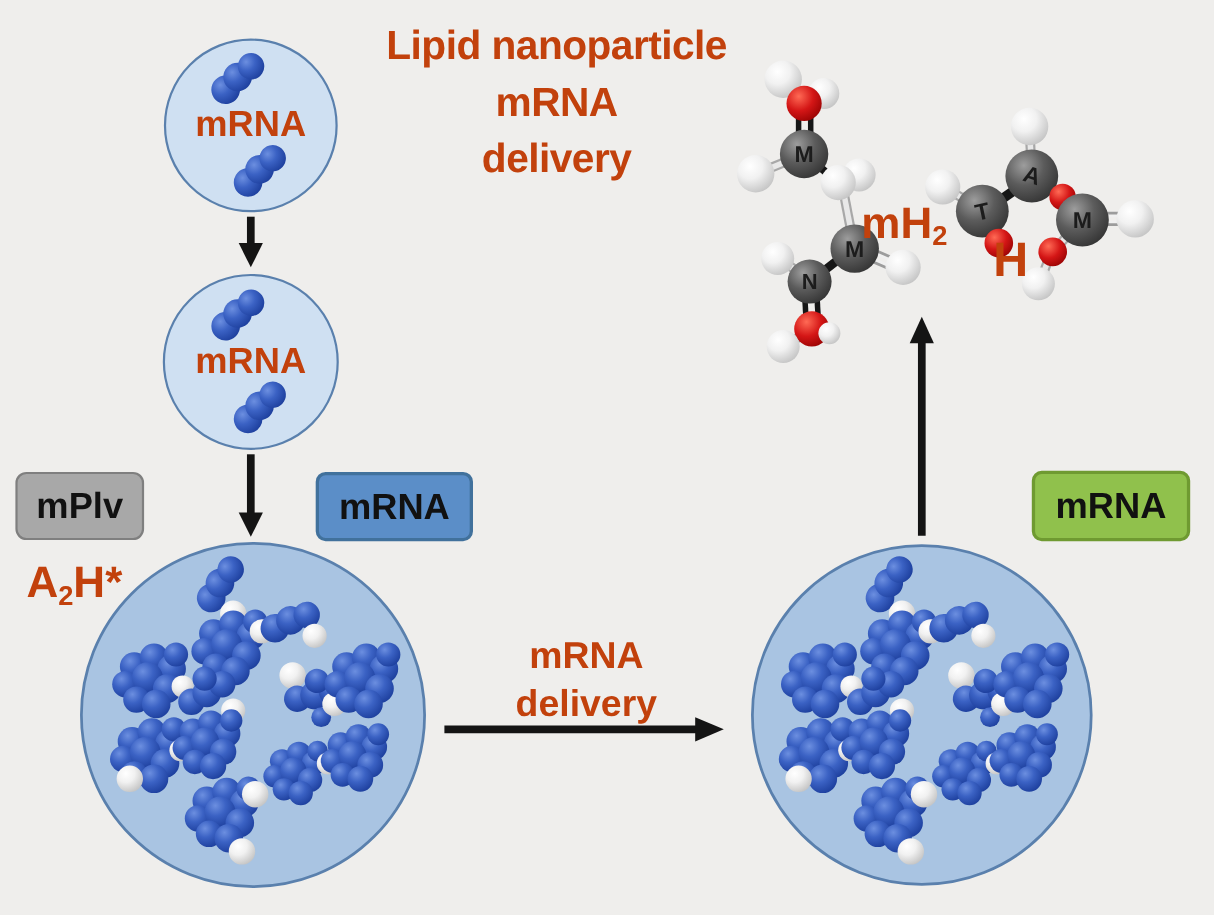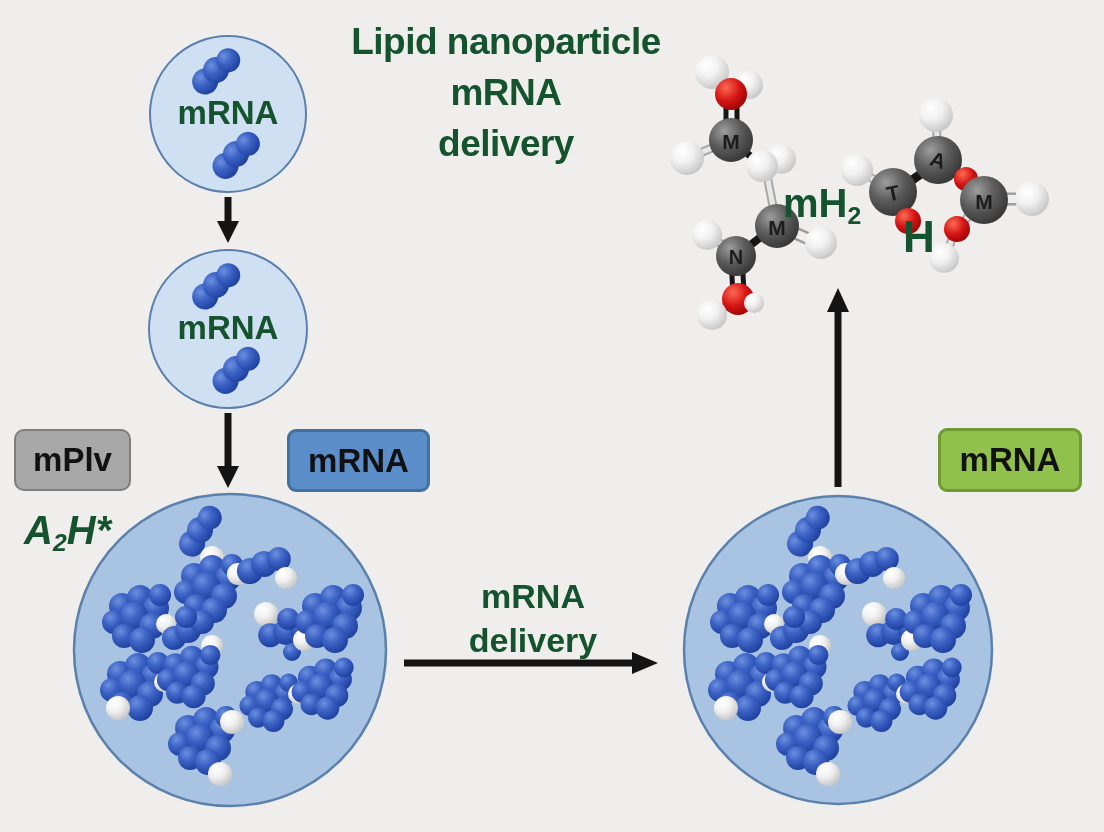--- a/index.html
+++ b/index.html
@@ -3,38 +3,38 @@
 <meta charset="utf-8">
 <style>
   html,body{margin:0;padding:0;background:#d8d8d8;}
   .stage{
     position:relative;width:1104px;height:832px;overflow:hidden;
     background:#efeeec;
     font-family:"Liberation Sans", sans-serif;
     color:#1a1a1a;
   }
   .art{position:absolute;left:0;top:0;z-index:1;}
-  .txt{position:absolute;z-index:2;font-weight:bold;color:#14532d;}
+  .txt{position:absolute;z-index:2;font-weight:bold;color:#c2410c;}
   .title{
     left:320px;top:16px;width:372px;
     font-size:37px;line-height:51px;text-align:center;letter-spacing:-0.5px;
   }
   .circle-label{width:160px;text-align:center;font-size:33px;}
   .cl1{left:148px;top:94px;}
   .cl2{left:148px;top:309px;}
   .proc-label{left:420px;top:574px;width:226px;text-align:center;font-size:34px;line-height:44px;}
   .tagbox{
     position:absolute;z-index:2;display:flex;align-items:center;justify-content:center;
     font-weight:bold;font-size:33px;color:#111;box-sizing:border-box;
   }
   .tag-gray{left:14px;top:429px;width:117px;height:62px;background:#a8a8a8;border:2px solid #7f7f7f;border-radius:10px;}
   .tag-blue{left:287px;top:429px;width:143px;height:63px;background:#5b8ec8;border:3px solid #41719c;border-radius:9px;}
   .tag-green{left:938px;top:428px;width:144px;height:64px;background:#90c14c;border:3px solid #6f9a31;border-radius:9px;}
   .formula{font-size:40px;}
-  .f-left{left:24px;top:508px;font-style:italic;}
+  .f-left{left:24px;top:508px;}
   .f-right{left:617px;top:483px;}
   .f-mol{left:783px;top:181px;font-size:40px;}
   .f-h{left:903px;top:212px;font-size:44px;}
   .sub{font-size:0.62em;vertical-align:-0.28em;}
   .atom-label{font-family:"Liberation Sans",sans-serif;font-weight:bold;fill:#1c1c1c;}
 </style>
 </head>
 <body>
 
 <div class="stage">

